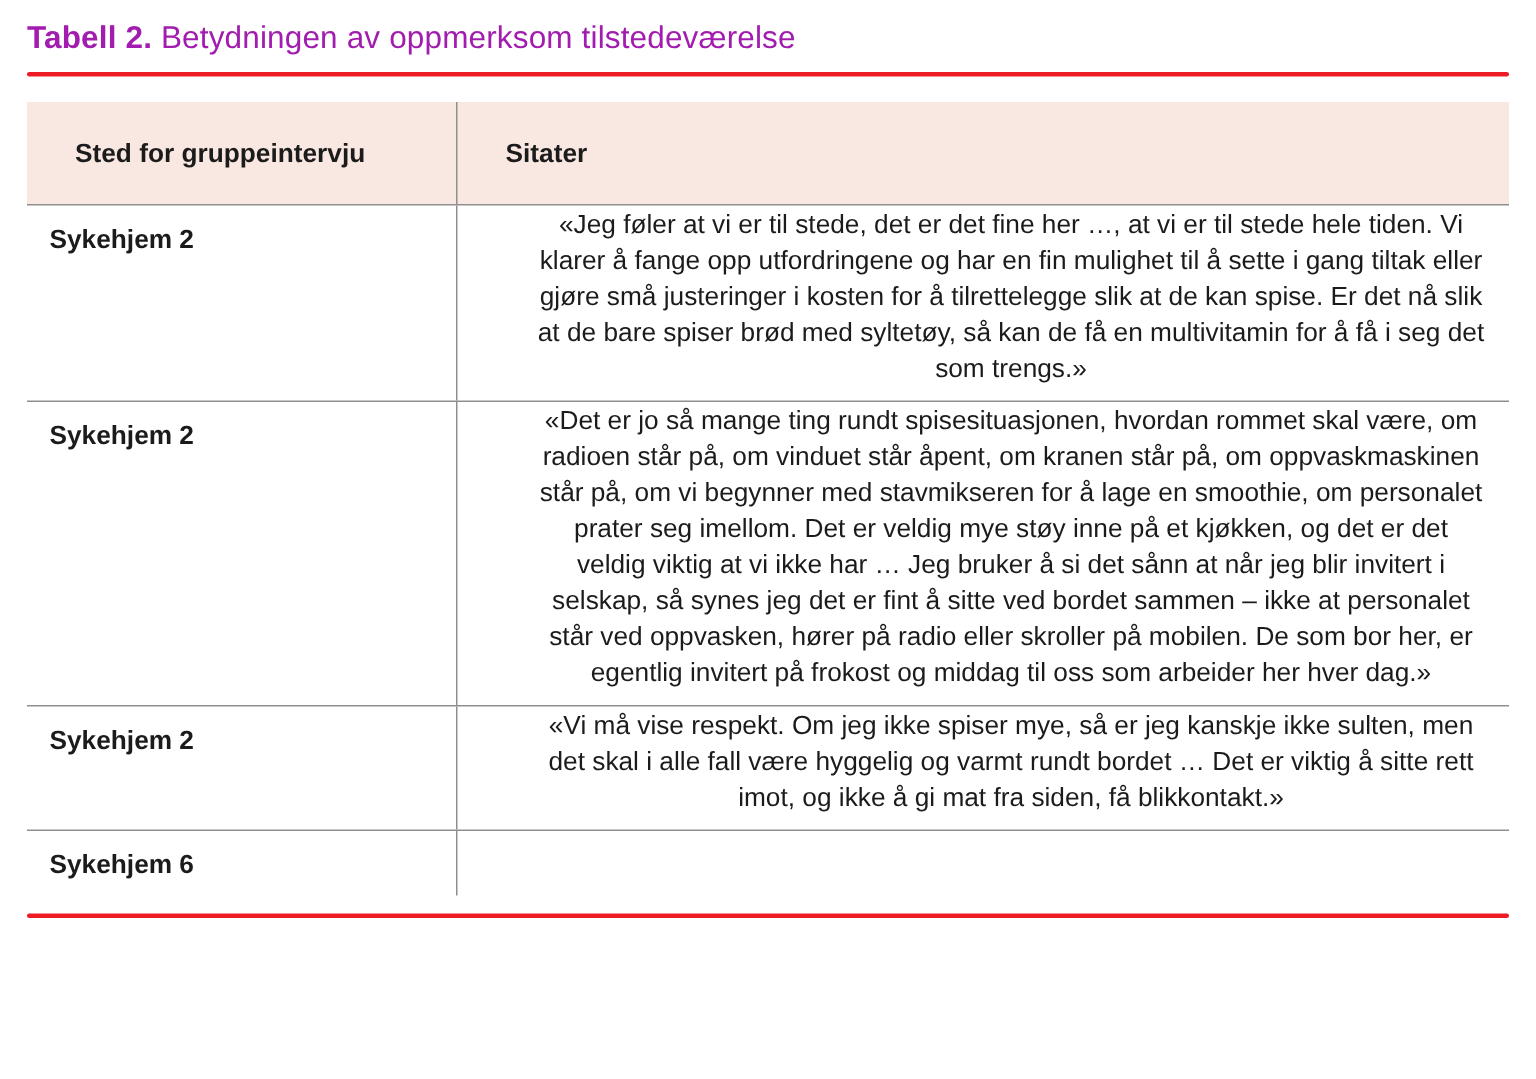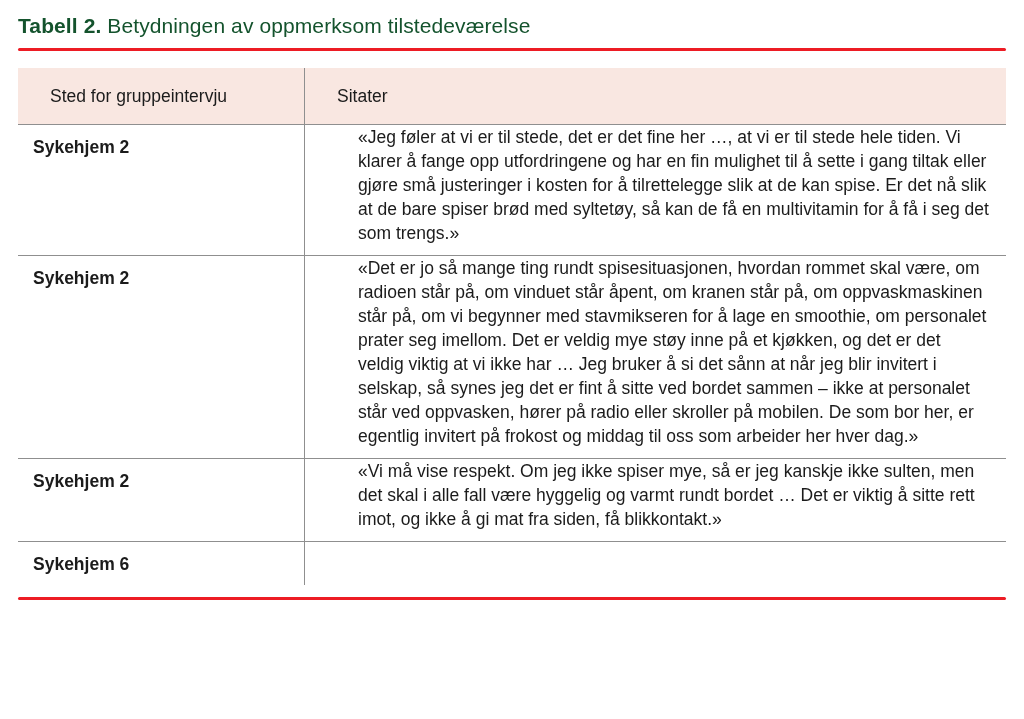--- a/index.html
+++ b/index.html
@@ -9,21 +9,21 @@
     font-family: "Liberation Sans", sans-serif;
     color: #1b1b1b;
     overflow: hidden;
   }
   .page { padding: 0 18px; box-sizing: border-box; }
 
   .title {
     padding-top: 12px;
     font-size: 21px;
     line-height: 27px;
-    color: #14532d;
+    color: #a21caf;
     letter-spacing: 0.1px;
   }
   .title-bold { font-weight: 700; }
 
   .rule {
     height: 3px;
     background: var(--accent-red, #ed1c24);
     border-radius: 2px;
   }
   .rule-top { margin-top: 9px; }
@@ -31,38 +31,39 @@
 
   .tbl { margin-top: 17px; }
 
   .thead {
     display: flex;
     background: var(--header-bg, #f9e7e1);
   }
   .thead .c1, .thead .c2 {
     display: flex;
     align-items: center;
-    height: 56px;
-    font-weight: 400;
+    height: 68px;
+    font-weight: 700;
     font-size: 17.5px;
     padding-left: 32px;
   }
 
   .c1 {
     flex: 0 0 287px;
     width: 287px;
     box-sizing: border-box;
     padding-left: 15px;
     border-right: 1px solid var(--line-gray, #8f8f8f);
   }
   .c2 {
     flex: 1 1 auto;
     box-sizing: border-box;
     padding-left: 13px;
     padding-right: 16px;
+    text-align: center;
   }
 
   .trow {
     display: flex;
     border-top: 1px solid var(--line-gray, #8f8f8f);
     gap: 40px;
   }
   .trow .c1 {
     font-weight: 700;
     font-size: 17.5px;

